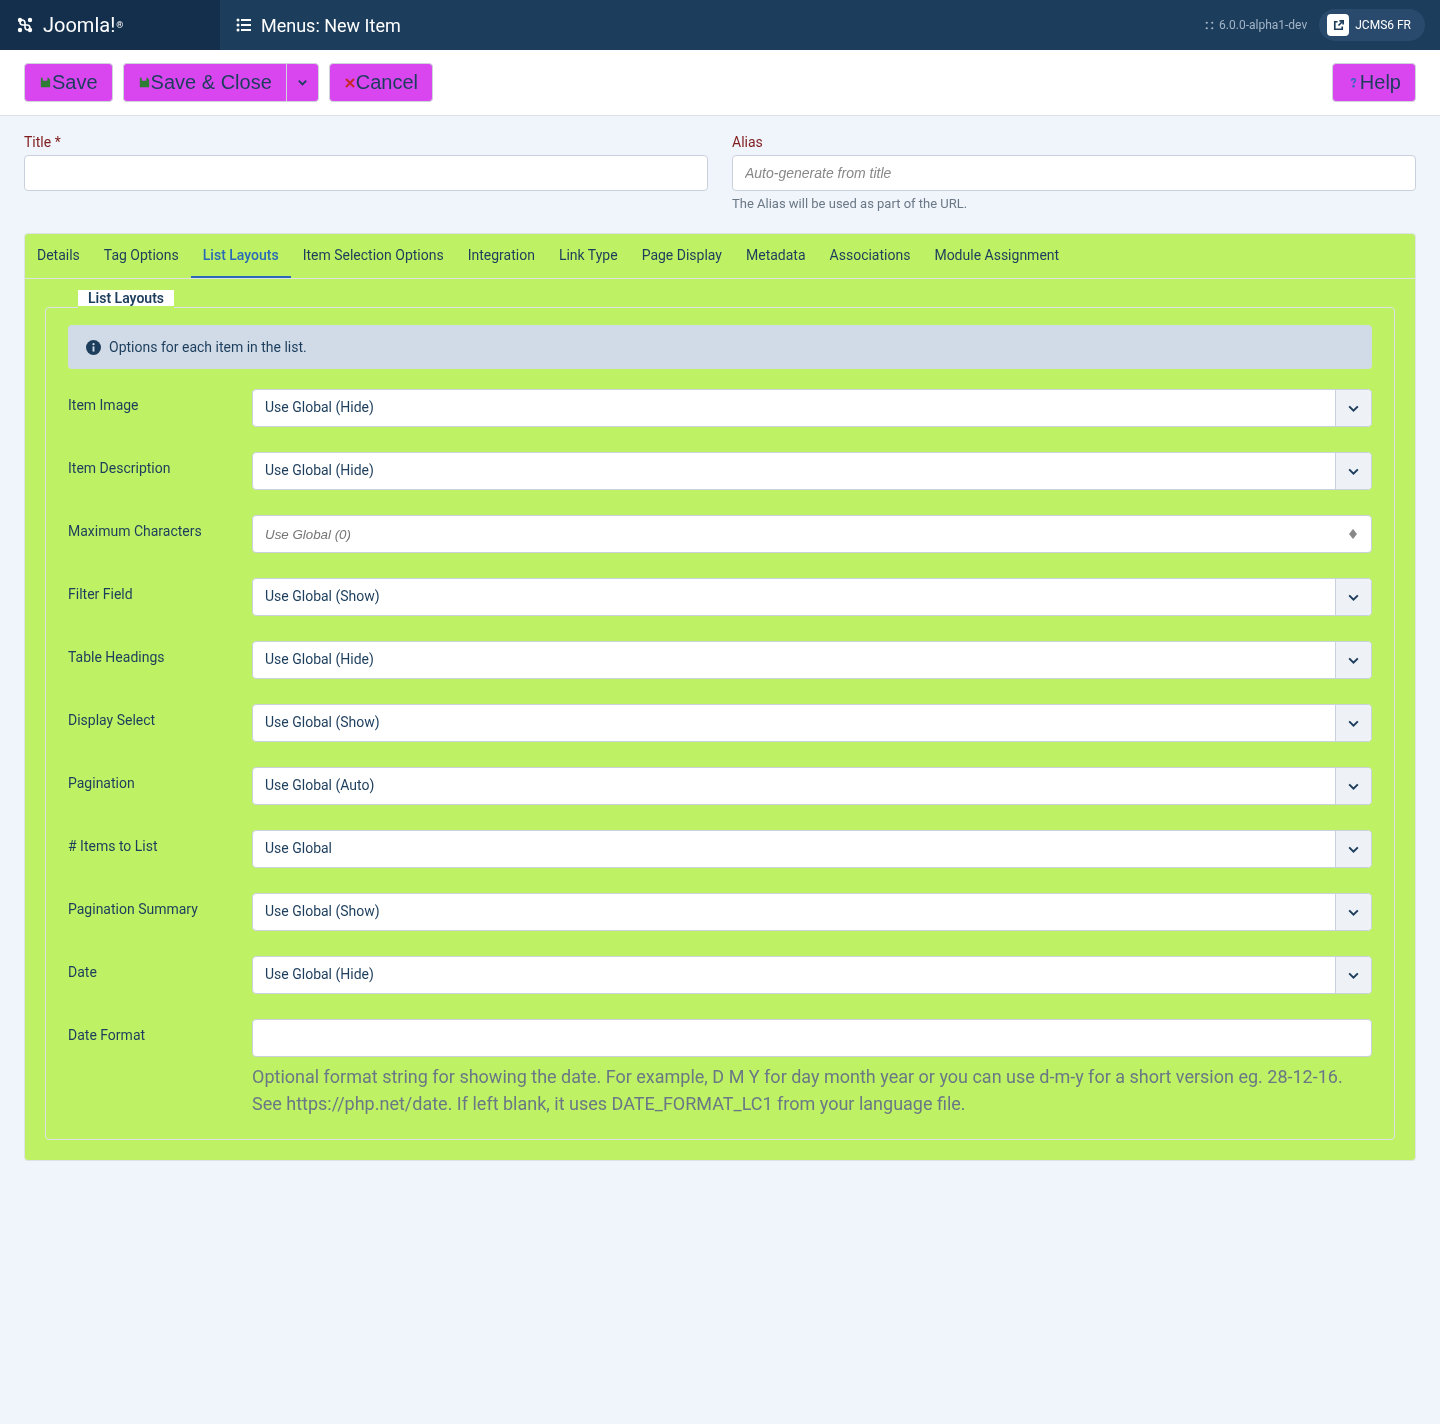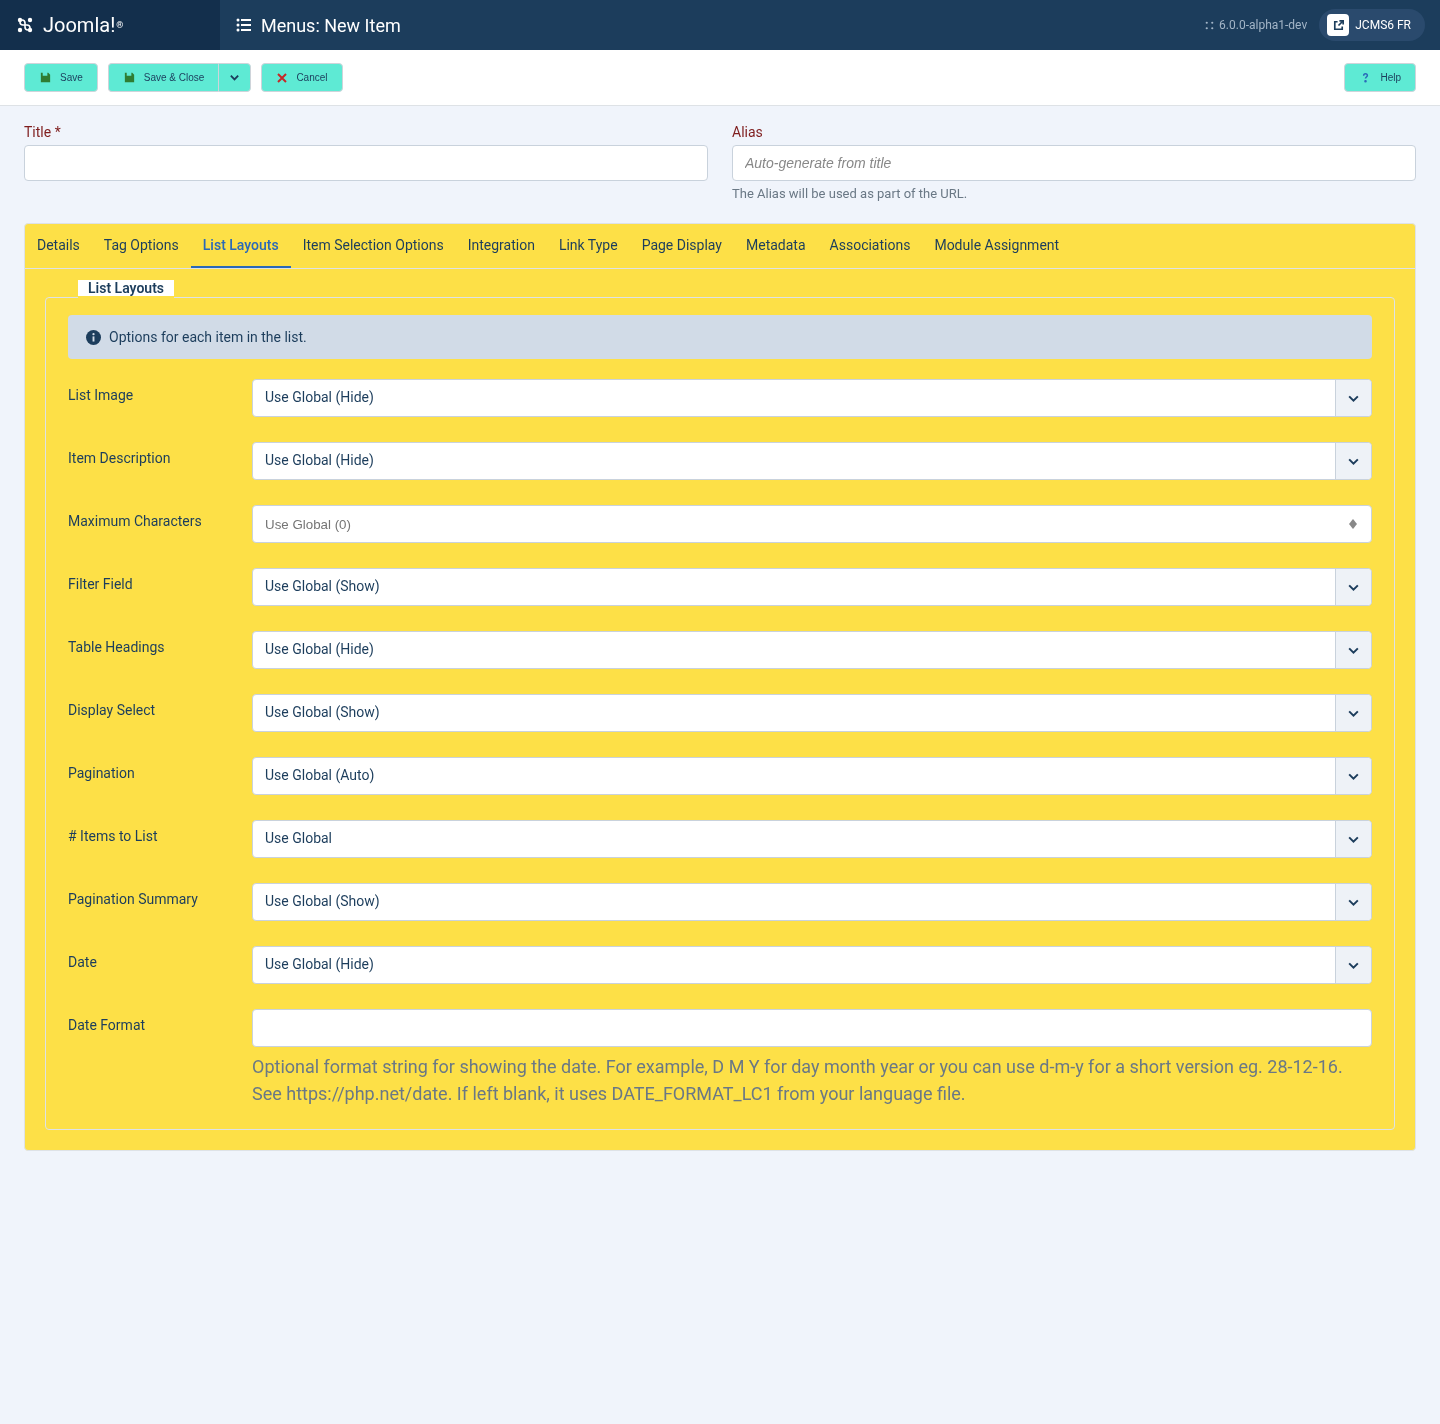--- a/index.html
+++ b/index.html
@@ -10,58 +10,58 @@
     .logo { color: #fff; font-size: 20px; font-weight: 400; display: flex; align-items: center; }
     .logo-icon { margin-right: 8px; }
     .page-heading { color: #fff; padding-left: 15px; display: flex; align-items: center; font-size: 18px; font-weight: 400; flex: 1; }
     .page-heading-icon { margin-right: 8px; }
     .header-right { display: flex; align-items: center; padding-right: 15px; gap: 12px; }
     .version { color: #a3b5c7; font-size: 12px; display: flex; align-items: center; gap: 4px; }
     .user-pill { background: #2a4a6d; border-radius: 20px; padding: 5px 14px 5px 8px; color: #fff; font-size: 12px; display: flex; align-items: center; gap: 6px; }
     .user-pill-icon { background: #fff; color: #1c3d5c; border-radius: 4px; width: 22px; height: 22px; display: flex; align-items: center; justify-content: center; }
     
     .toolbar { background: #fff; padding: 13px 24px; display: flex; gap: 10px; border-bottom: 1px solid #dee2e6; }
-    .btn { border: 1px solid #ced4da; background: #5eead4; border-radius: 4px; padding: 7px 14px; font-size: 10px; display: flex; align-items: center; gap: 8px; cursor: pointer; color: #1c3d5c; }
+    .btn { border: 1px solid #ced4da; background: #d946ef; border-radius: 4px; padding: 7px 14px; font-size: 20px; display: flex; align-items: center; cursor: pointer; color: #1c3d5c; }
     .btn-group { display: flex; }
     .btn-group .btn:first-child { border-radius: 4px 0 0 4px; border-right: none; }
     .btn-group .btn:last-child { border-radius: 0 4px 4px 0; padding: 7px 10px; }
     .toolbar-spacer { flex: 1; }
     .icon-green { color: #2f7d32; }
     .icon-red { color: #c52827; }
     .icon-blue { color: #2a69b8; }
     
     .title-section { padding: 18px 24px 12px; display: flex; gap: 24px; }
     .title-field { flex: 1; }
     .title-field label { display: block; color: #7f1d1d; font-size: 14px; margin-bottom: 5px; }
     .title-input { width: 100%; border: 1px solid #c9d2dc; border-radius: 4px; padding: 9px 12px; font-size: 14px; background: #fff; }
     .title-input::placeholder { color: #888; font-style: italic; }
     .field-hint { color: #6a7885; font-size: 13px; margin-top: 5px; }
     
-    .content-box { background: #fde047; margin: 10px 24px 24px; border: 1px solid #dee2e6; border-radius: 4px; }
+    .content-box { background: #bef264; margin: 10px 24px 24px; border: 1px solid #dee2e6; border-radius: 4px; }
     .tabs { display: flex; border-bottom: 1px solid #dee2e6; }
     .tab { padding: 13px 12px; font-size: 14px; cursor: pointer; color: #1c3d5c; border-bottom: 2px solid transparent; }
     .tab.active { color: #2a69b8; border-bottom-color: #2a69b8; font-weight: 500; }
     
     .fieldset { margin: 20px; border: 1px solid #dee2e6; border-radius: 4px; padding: 0 22px 22px; }
     .legend { font-weight: 600; color: #1c3d5c; padding: 0 10px; transform: translateY(-9px); background: #fff; display: inline-block; margin-left: 10px; }
     
     .alert { background: #d1dbe7; border-radius: 4px; padding: 14px 18px; margin-top: 10px; margin-bottom: 20px; display: flex; align-items: center; gap: 8px; color: #1c3d5c; }
     
     .form-row { display: flex; align-items: flex-start; margin-bottom: 25px; }
     .form-row:last-child { margin-bottom: 0; }
     .form-label { width: 184px; color: #1c3d5c; padding-top: 8px; flex-shrink: 0; }
     .form-control-wrap { flex: 1; }
     .select { width: 100%; border: 1px solid #c9d2dc; border-radius: 4px; background: #fff; display: flex; align-items: stretch; height: 38px; }
     .select-value { flex: 1; padding: 9px 12px; }
     .select-btn { width: 36px; background: #eef2f7; border-left: 1px solid #c9d2dc; display: flex; align-items: center; justify-content: center; border-radius: 0 4px 4px 0; }
     .text-input { width: 100%; border: 1px solid #c9d2dc; border-radius: 4px; padding: 9px 12px; height: 38px; background: #fff; }
     .text-input::placeholder { color: #888; font-style: italic; }
     .help-text { color: #6a7885; font-size: 18px; margin-top: 6px; line-height: 1.5; }
     .number-input { display: flex; align-items: center; border: 1px solid #c9d2dc; border-radius: 4px; background: #fff; height: 38px; }
-    .number-input input { flex: 1; border: none; padding: 9px 12px; color: #888; background: transparent; }
+    .number-input input { flex: 1; border: none; padding: 9px 12px; font-style: italic; color: #888; background: transparent; }
     .spinner { width: 22px; display: flex; flex-direction: column; color: #888; font-size: 8px; padding-right: 6px; }
     
     svg { display: block; }
   </style>
 </head>
 <body>
 
 <div class="header">
   <div class="logo-area">
     <div class="logo">
@@ -201,21 +201,21 @@
             <circle cx="8" cy="8" r="8"></circle>
             <circle cx="8" cy="4.5" r="1.2" fill="#d1dbe7"></circle>
             <rect x="7" y="6.8" width="2" height="5.5" fill="#d1dbe7"></rect>
           </svg>
         </span>
       <span>Options for each item in the list.</span>
     </div>
 
     <div id="form-rows">
         <div class="form-row">
-          <div class="form-label">List Image</div>
+          <div class="form-label">Item Image</div>
           <div class="form-control-wrap">
             <div class="select">
               <div class="select-value">Use Global (Hide)</div>
               <div class="select-btn">
                 <svg width="13" height="13" viewBox="0 0 12 12" fill="none" stroke="#1c3d5c" stroke-width="1.8">
                   <path d="M2 4l4 4 4-4"></path>
                 </svg>
               </div>
             </div>
           </div>

